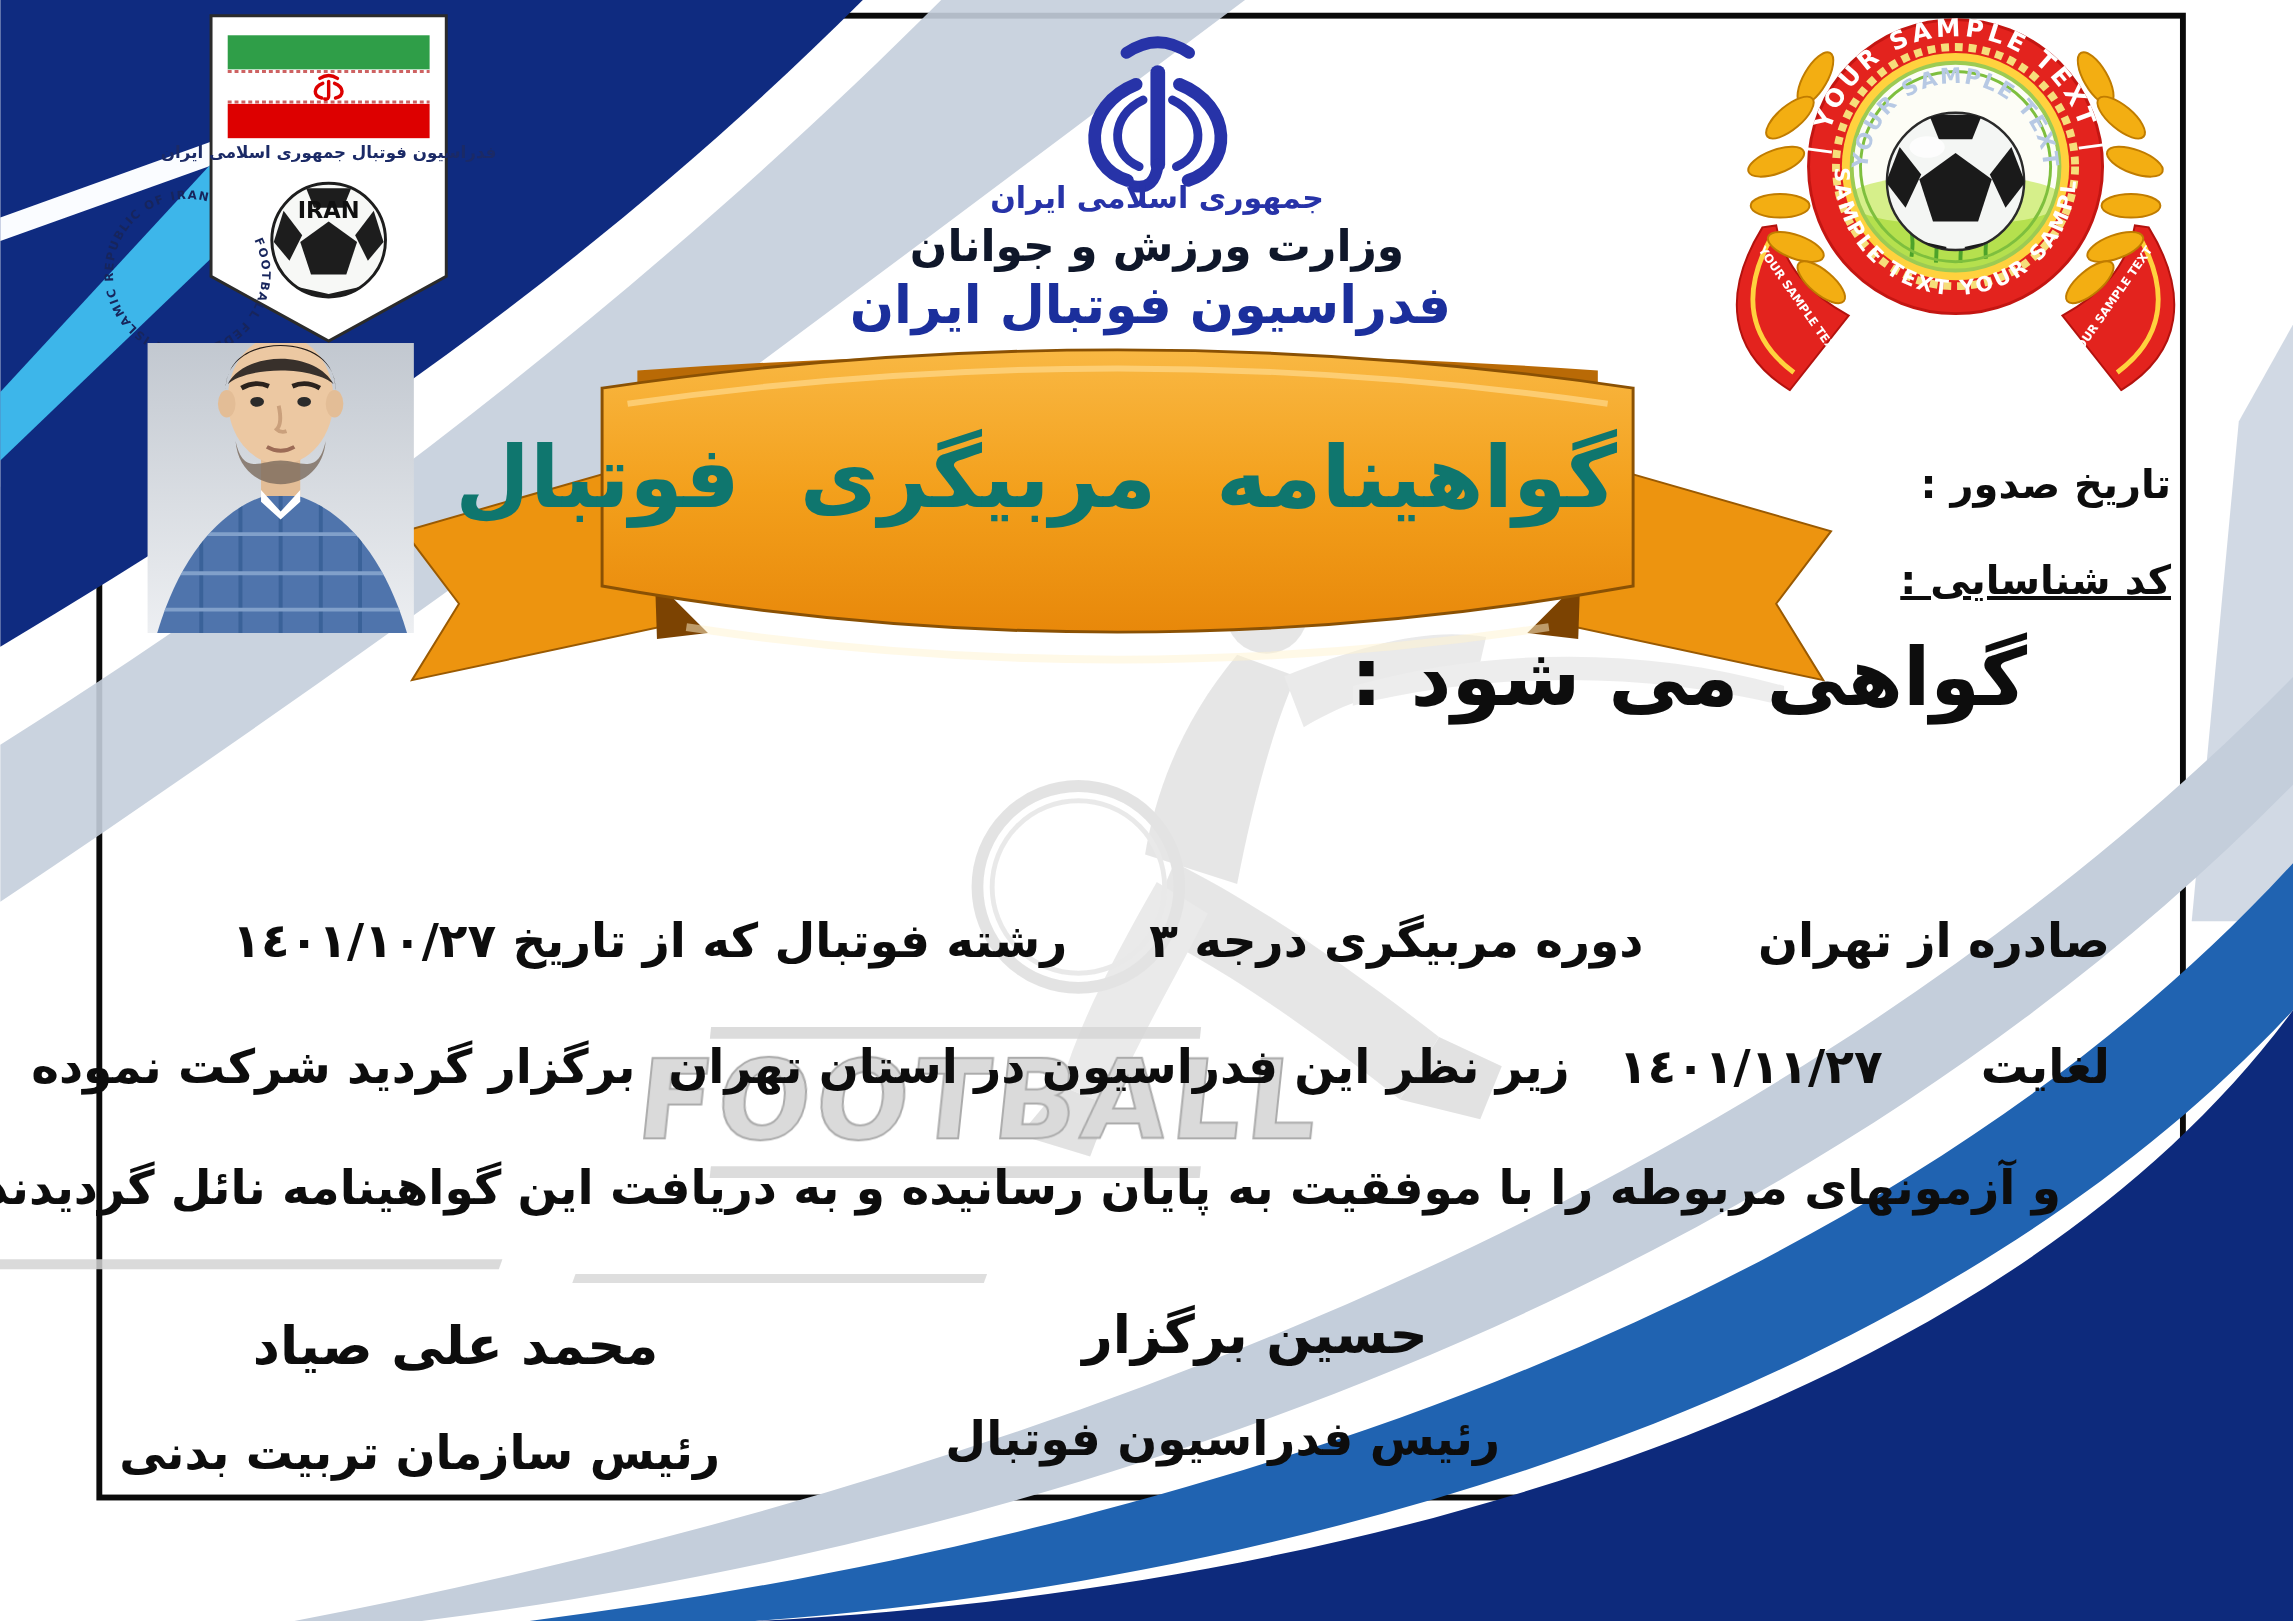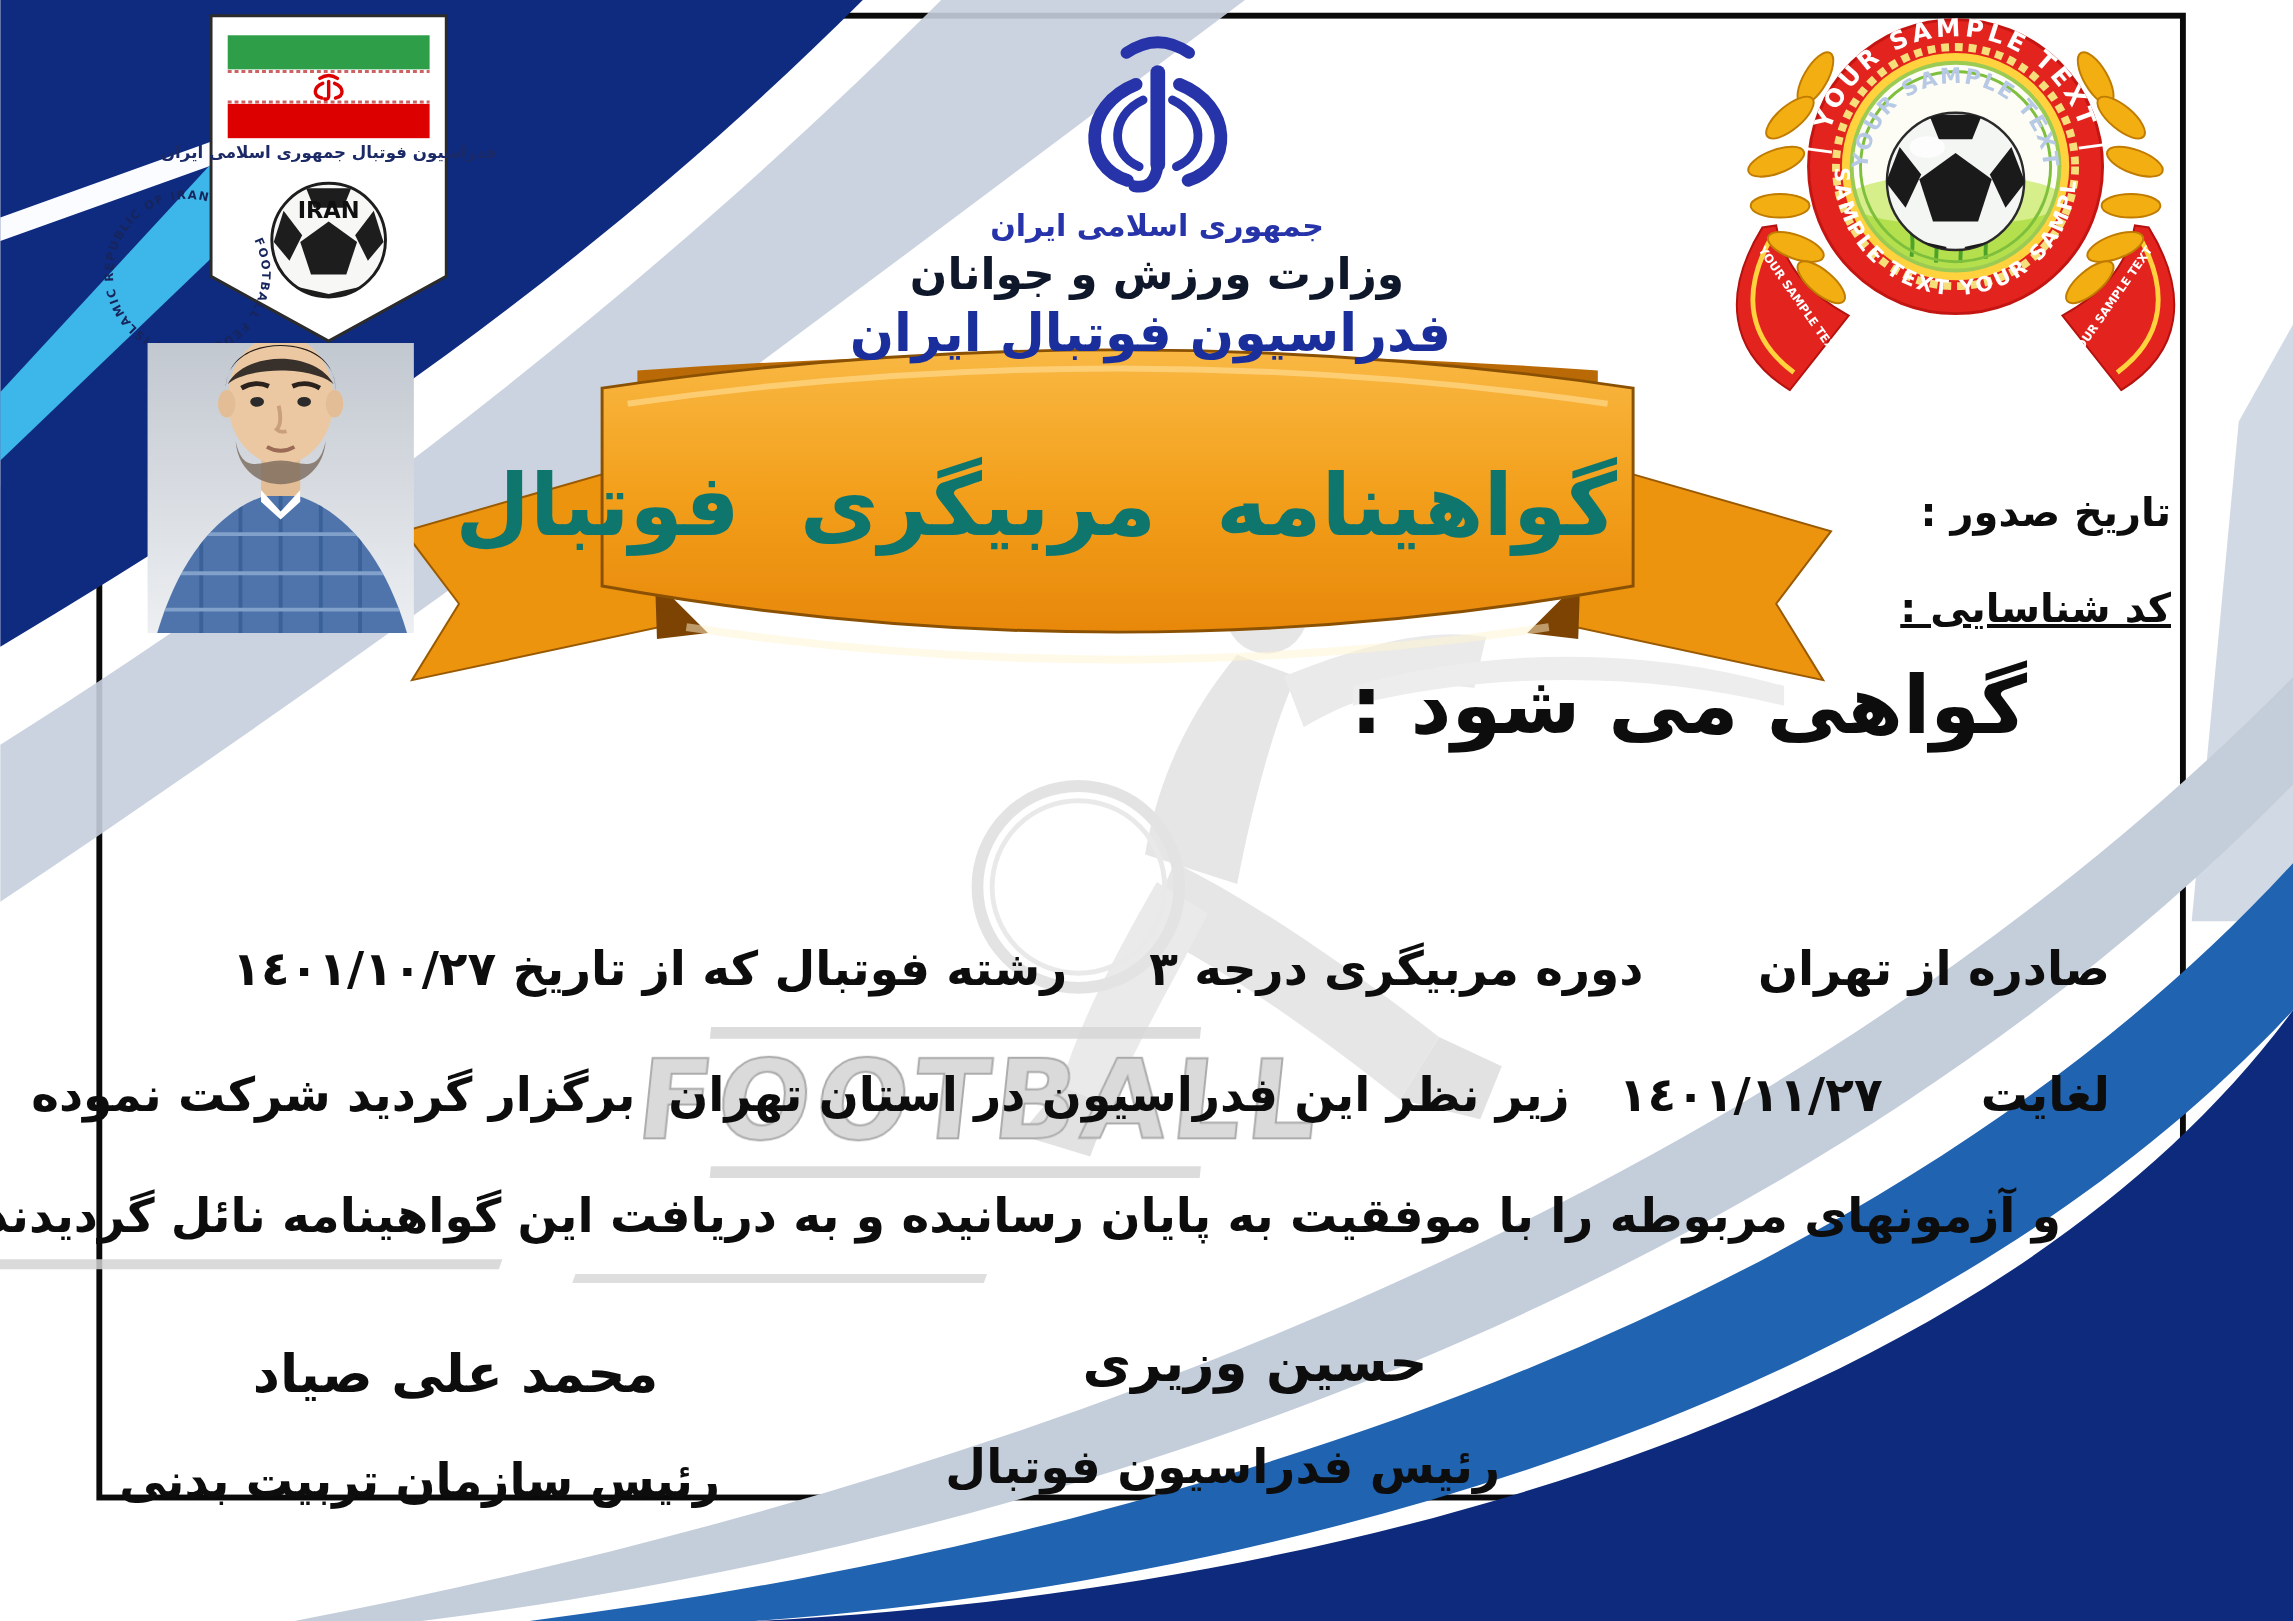--- a/index.html
+++ b/index.html
@@ -1,18 +1,18 @@
 <!DOCTYPE html>
 <html><head>
 <meta charset="utf-8">
 <style>
   html,body{margin:0;padding:0;background:#ffffff;}
   #stage{position:relative;width:2294px;height:1621px;overflow:hidden;
          font-family:"DejaVu Sans",sans-serif;background:#fff;}
-  .abs{position:absolute;margin-top:28px;}
+  .abs{position:absolute;}
   .fa{direction:rtl;unicode-bidi:plaintext;white-space:pre;color:#0d0d0d;font-weight:bold;
       font-family:"DejaVu Sans",sans-serif;}
   .bgsvg{position:absolute;left:0;top:0;}
   .banner-title{left:617px;top:427px;width:1000px;text-align:center;font-size:86px;
                 color:#0f766e;letter-spacing:1px;}
   .rep-line{left:863px;top:180px;width:588px;text-align:center;font-size:30px;color:#2733a8;}
   .min-line{left:863px;top:220px;width:588px;text-align:center;font-size:44px;color:#0f172a;}
   .fed-line{left:863px;top:275px;width:588px;text-align:left;font-size:52px;color:#1b2f9c;}
   .issue-label{right:123px;text-align:right;font-size:40px;}
   .heading{right:267px;top:631px;font-size:80px;}
@@ -241,19 +241,19 @@
 
 <div class="abs fa issue-label" style="top:461px;">تاریخ صدور :</div>
 <div class="abs fa issue-label" style="top:557px;text-decoration:underline;">کد شناسایی :</div>
 
 <div class="abs fa heading">گواهی می شود :</div>
 
 <div class="abs fa bodyline" style="right:184px;top:913px;">صادره از تهران       دوره مربیگری درجه ٣     رشته فوتبال که از تاریخ ١٤٠١/١٠/٢٧</div>
 <div class="abs fa bodyline" style="right:184px;top:1039px;">لغایت      ١٤٠١/١١/٢٧   زیر نظر این فدراسیون در استان تهران  برگزار گردید شرکت نموده</div>
 <div class="abs fa bodyline" style="right:233px;top:1160px;">و آزمونهای مربوطه را با موفقیت به پایان رسانیده و به دریافت این گواهینامه نائل گردیدند .</div>
 
-<div class="abs fa sig" style="left:1010px;top:1304px;width:490px;font-size:53px;">حسین وزیری</div>
+<div class="abs fa sig" style="left:1010px;top:1304px;width:490px;font-size:53px;">حسین برگزار</div>
 <div class="abs fa sig" style="left:1010px;top:1411px;width:490px;font-size:47px;">رئیس فدراسیون فوتبال</div>
 <div class="abs fa sig" style="left:191px;top:1315px;width:529px;font-size:53px;">محمد علی صیاد</div>
 <div class="abs fa sig" style="left:191px;top:1425px;width:529px;font-size:47px;">رئیس سازمان تربیت بدنی</div>
 
 </div>
 
 
 </body></html>

